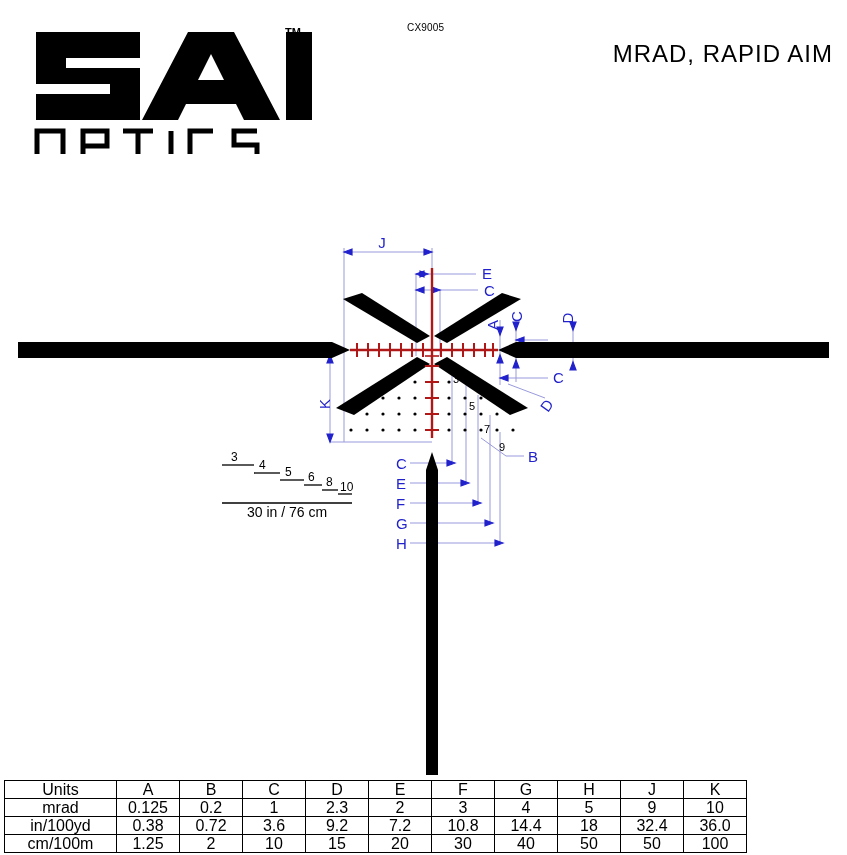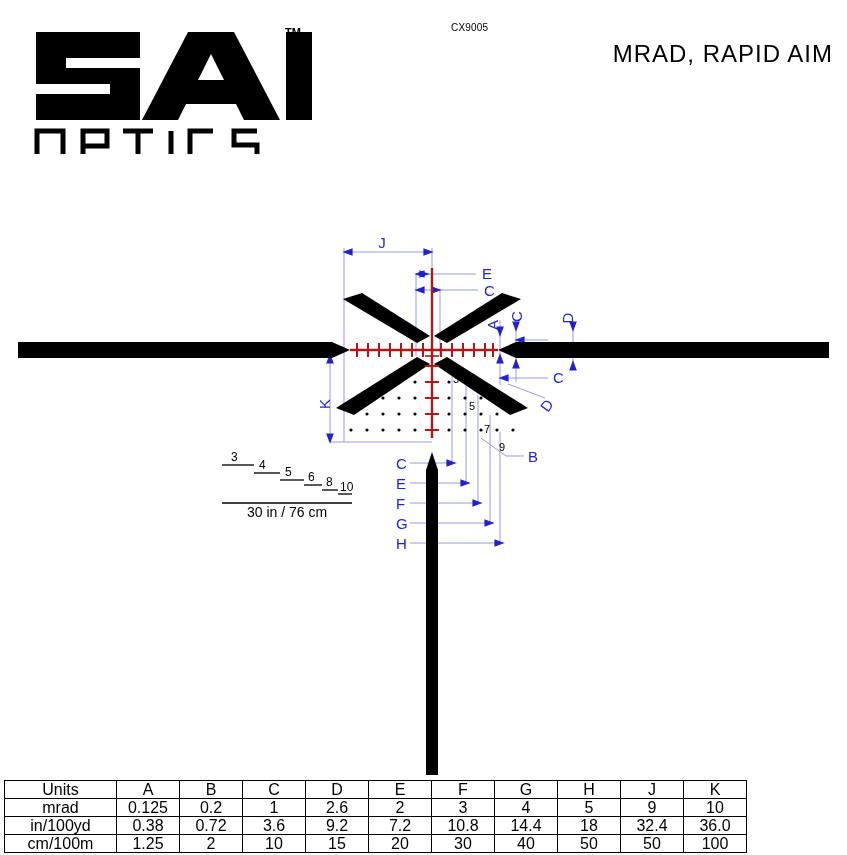--- a/index.html
+++ b/index.html
@@ -4,21 +4,21 @@
 <style>
   html,body{margin:0;padding:0;background:#ffffff;}
   body{width:847px;height:855px;position:relative;overflow:hidden;
        font-family:"Liberation Sans",sans-serif;color:#000;}
 
   
   #header{position:absolute;left:0;top:0;width:847px;height:175px;}
   #logo{position:absolute;left:28px;top:24px;width:290px;height:130px;}
   #logo svg{display:block;}
   #tm{position:absolute;left:285px;top:26px;font-size:11px;font-weight:bold;letter-spacing:0;}
-  #partno{position:absolute;left:407px;top:22px;font-size:10px;letter-spacing:.2px;margin-left:44px;}
+  #partno{position:absolute;left:407px;top:22px;font-size:10px;letter-spacing:.2px;}
   #title{position:absolute;right:14px;top:40px;font-size:24px;letter-spacing:1px;
          white-space:nowrap;}
 
   
   #drawing{position:absolute;left:0;top:170px;width:847px;height:605px;}
   #drawing svg{display:block;}
 
   
   #table-wrap{position:absolute;left:4px;top:780px;width:682px;}
   table{border-collapse:collapse;width:682px;table-layout:fixed;
@@ -276,21 +276,21 @@
         <td>G</td>
         <td>H</td>
         <td>J</td>
         <td>K</td>
       </tr>
       <tr>
         <td>mrad</td>
         <td>0.125</td>
         <td>0.2</td>
         <td>1</td>
-        <td>2.6</td>
+        <td>2.3</td>
         <td>2</td>
         <td>3</td>
         <td>4</td>
         <td>5</td>
         <td>9</td>
         <td>10</td>
       </tr>
       <tr>
         <td>in/100yd</td>
         <td>0.38</td>

